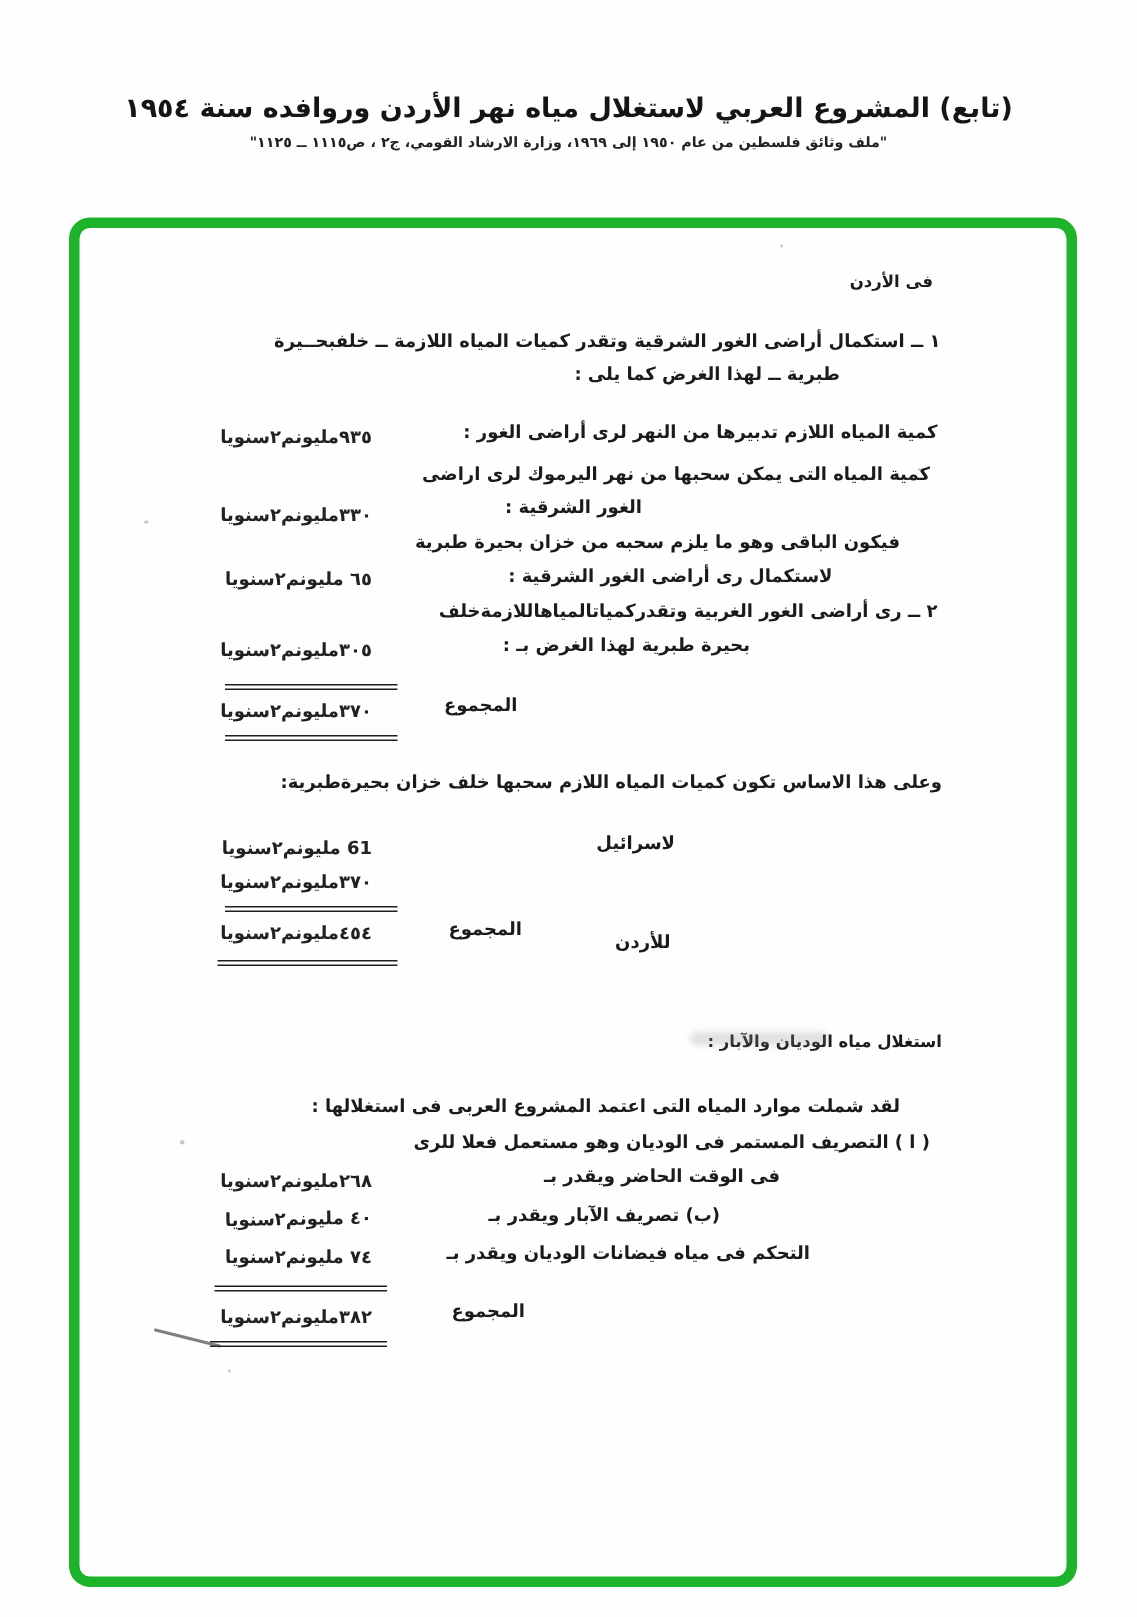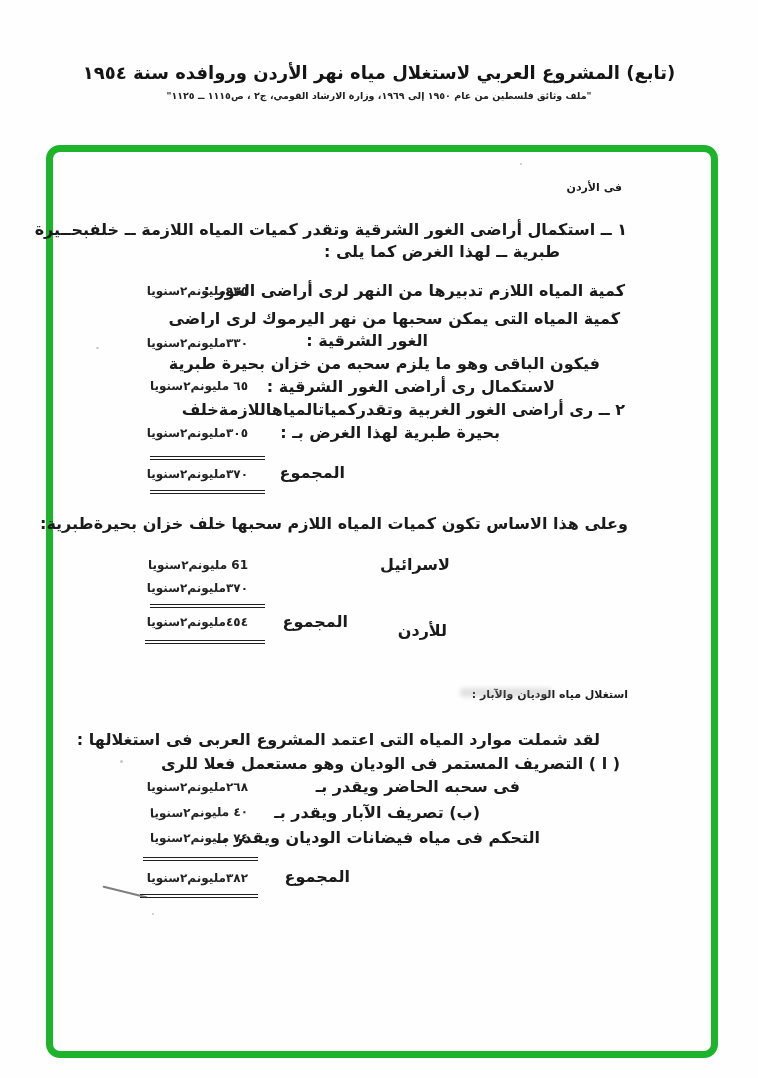--- a/index.html
+++ b/index.html
@@ -8,21 +8,21 @@
     background:#fefefe;color:#151515;
     font-family:"DejaVu Sans", sans-serif;
   }
   .hdr1{position:absolute;top:62px;left:0;right:0;text-align:center;
         font-size:18px;font-weight:bold;direction:rtl;white-space:nowrap;}
   .hdr2{position:absolute;top:90px;left:0;right:0;text-align:center;
         font-size:9.5px;font-weight:bold;direction:rtl;white-space:nowrap;color:#222;}
   .frame{position:absolute;left:46px;top:145px;width:658px;height:899px;
          border:7px solid #1db32b;border-radius:14px;background:transparent;}
   .line{position:absolute;white-space:nowrap;direction:rtl;
-        font-size:16px;font-weight:bold;color:#1b1b1b;}
+        font-size:12px;font-weight:bold;color:#1b1b1b;}
   .h{font-size:11px;}
   .val{position:absolute;left:95px;width:153px;text-align:right;white-space:nowrap;
        direction:rtl;font-size:12px;font-weight:bold;color:#222;}
   .sep{position:absolute;height:2px;border-top:1.5px solid #1f1f1f;border-bottom:1.5px solid #1f1f1f;}
   
   .c-heading1{top:181px;right:136px;}
   .c-i1l1{top:220px;right:131px;}
   .c-i1l2{top:242px;right:198px;}
   .c-e0lbl{top:281px;right:133px;}   .c-e0val{top:284px;}
   .c-e1l1{top:309px;right:138px;}
@@ -103,21 +103,21 @@
 
 <div class="sep c-sep3"></div>
 <div class="line c-t2lbl">المجموع</div>
 <div class="val c-t2val">٤٥٤مليونم٢سنويا</div>
 <div class="sep c-sep4"></div>
 
 <div class="line h c-heading2">استغلال مياه الوديان والآبار :</div>
 <div class="line c-intro">لقد شملت موارد المياه التى اعتمد المشروع العربى فى استغلالها :</div>
 
 <div class="line c-wal1">( ا ) التصريف المستمر فى الوديان وهو مستعمل فعلا للرى</div>
-<div class="line c-wal2">فى سحبه الحاضر ويقدر بـ</div>
+<div class="line c-wal2">فى الوقت الحاضر ويقدر بـ</div>
 <div class="val c-waval">٢٦٨مليونم٢سنويا</div>
 
 <div class="line c-wblbl">(ب) تصريف الآبار ويقدر بـ</div>
 <div class="val c-wbval">٤٠ مليونم٢سنويا</div>
 
 <div class="line c-wclbl">التحكم فى مياه فيضانات الوديان ويقدر بـ</div>
 <div class="val c-wcval">٧٤ مليونم٢سنويا</div>
 
 <div class="sep c-sep5"></div>
 <div class="line c-t3lbl">المجموع</div>

